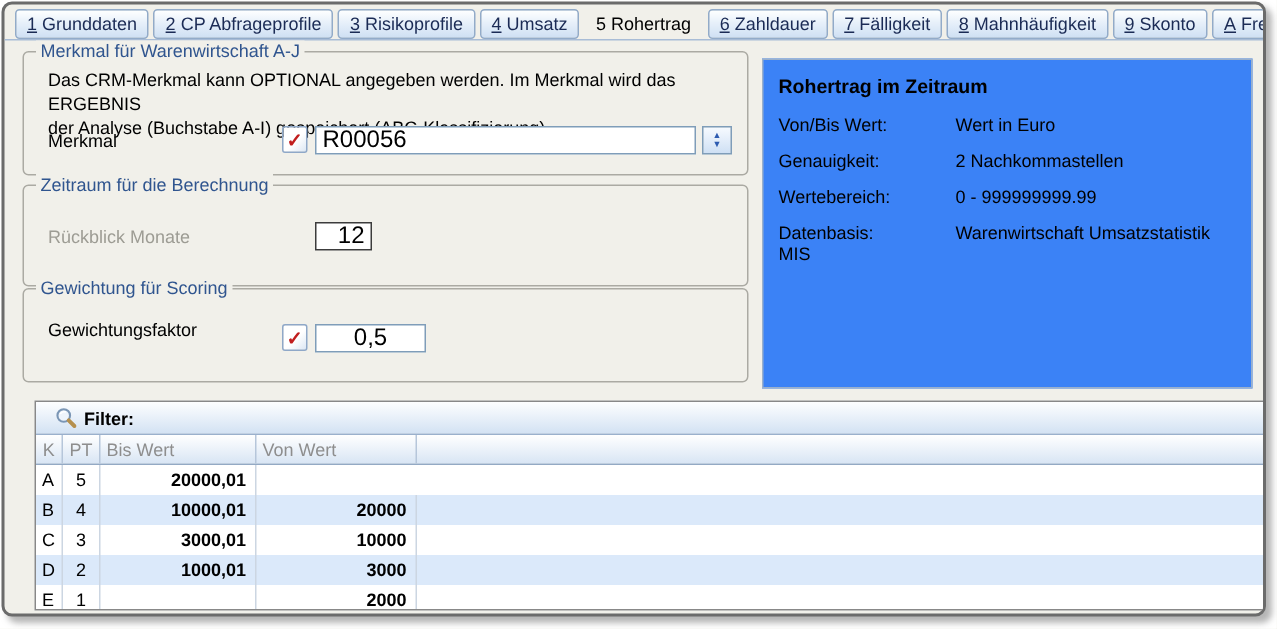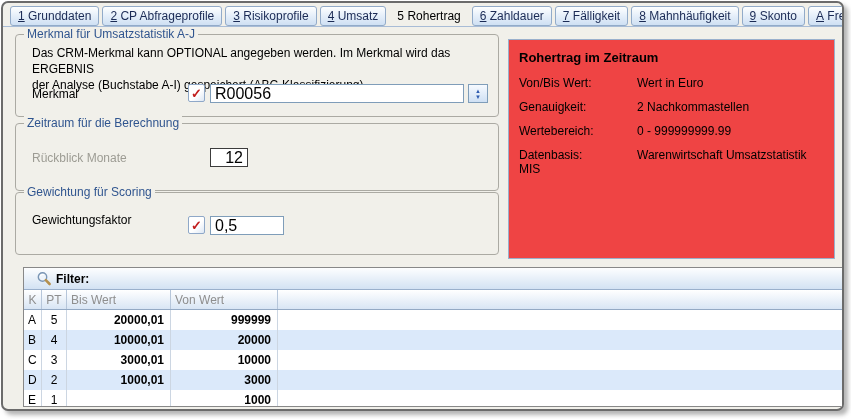--- a/index.html
+++ b/index.html
@@ -61,21 +61,21 @@
   .spinner {
     position:absolute; left:452px; top:49px; width:20px; height:19px;
     background:linear-gradient(#f6faff, #cfe0f4);
     border:1px solid #7f9db9; cursor:pointer;
     display:flex; flex-direction:column; align-items:center; justify-content:center;
     color:#2d5bb0; font-size:6px; line-height:6px;
   }
   
   .info-panel {
     position:absolute; left:505px; top:36px; width:327px; height:220px;
-    background:#ef4444; border:1px solid #9ab0cc;
+    background:#3b82f6; border:1px solid #9ab0cc;
   }
   .info-title { position:absolute; left:10px; top:10px; font-weight:bold; font-size:13px; }
   .info-row { position:absolute; left:10px; width:305px; }
   .info-row .lbl { display:inline-block; width:118px; }
   
   .grid {
     position:absolute; left:20px; top:264px; width:822px; height:140px;
     background:#ffffff; border:1px solid #888888; overflow:hidden;
   }
   .filter-bar {
@@ -113,21 +113,21 @@
     <div class="tab active"><span class="mn">5</span><span> Rohertrag</span></div>
     <div class="tab"><span class="mn">6</span><span> Zahldauer</span></div>
     <div class="tab"><span class="mn">7</span><span> Fälligkeit</span></div>
     <div class="tab"><span class="mn">8</span><span> Mahnhäufigkeit</span></div>
     <div class="tab"><span class="mn">9</span><span> Skonto</span></div>
     <div class="tab"><span class="mn">A</span><span> Frei 1</span></div>
 
   </div>
 
   <div class="group g1">
-    <span class="group-title">Merkmal für Umsatzstatistik A-J</span>
+    <span class="group-title">Merkmal für Warenwirtschaft A-J</span>
     <div class="desc">
       <div>Das CRM-Merkmal kann OPTIONAL angegeben werden. Im Merkmal wird das ERGEBNIS</div>
       <div>der Analyse (Buchstabe A-I) gespeichert (ABC-Klassifizierung).</div>
     </div>
     <span class="row-label" style="top:52px;">Merkmal</span>
     <div class="checkbox" style="left:172px; top:49px;">
       <span class="check-glyph">✓</span>
     </div>
     <input class="field merkmal-input" type="text" value="R00056" style="">
     <div class="spinner">
@@ -141,21 +141,21 @@
     <span class="row-label dim" style="top:27px;">Rückblick Monate</span>
     <input class="field" type="text" style="position: absolute; left: 194px; top: 24px; width: 38px; text-align: right; border-color: rgb(60, 60, 60);" value="12">
   </div>
 
   <div class="group g3">
     <span class="group-title">Gewichtung für Scoring</span>
     <span class="row-label" style="top:20px;text-align:center;">Gewichtungsfaktor</span>
     <div class="checkbox" style="left:172px; top:23px;">
       <span class="check-glyph">✓</span>
     </div>
-    <input class="field" type="text" style="position: absolute; left: 194px; top: 23px; width: 74px; text-align: left;" value="0,5">
+    <input class="field" type="text" style="position: absolute; left: 194px; top: 23px; width: 74px; text-align: center;" value="0,5">
   </div>
 
   <div class="info-panel">
     <div class="info-title">Rohertrag im Zeitraum</div>
     <div class="info-row" style="top:36px;">
       <span class="lbl">Von/Bis Wert:</span><span>Wert in Euro</span>
     </div>
     <div class="info-row" style="top:60px;">
       <span class="lbl">Genauigkeit:</span><span>2 Nachkommastellen</span>
     </div>
@@ -184,21 +184,20 @@
       <div class="cell center">PT</div>
       <div class="cell">Bis Wert</div>
       <div class="cell">Von Wert</div>
       <div class="cell filler"></div>
     </div>
 
     <div class="gridrow datarow">
       <div class="cell">A</div>
       <div class="cell center">5</div>
       <div class="cell right">20000,01</div>
-      <div class="cell right">999999</div>
       <div class="cell filler"></div>
     </div>
     <div class="gridrow datarow alt">
       <div class="cell">B</div>
       <div class="cell center">4</div>
       <div class="cell right">10000,01</div>
       <div class="cell right">20000</div>
       <div class="cell filler"></div>
     </div>
     <div class="gridrow datarow">
@@ -212,18 +211,18 @@
       <div class="cell">D</div>
       <div class="cell center">2</div>
       <div class="cell right">1000,01</div>
       <div class="cell right">3000</div>
       <div class="cell filler"></div>
     </div>
     <div class="gridrow datarow">
       <div class="cell">E</div>
       <div class="cell center">1</div>
       <div class="cell right"></div>
-      <div class="cell right">1000</div>
+      <div class="cell right">2000</div>
       <div class="cell filler"></div>
     </div>
   </div>
 
 </div>
 
 </body></html>

